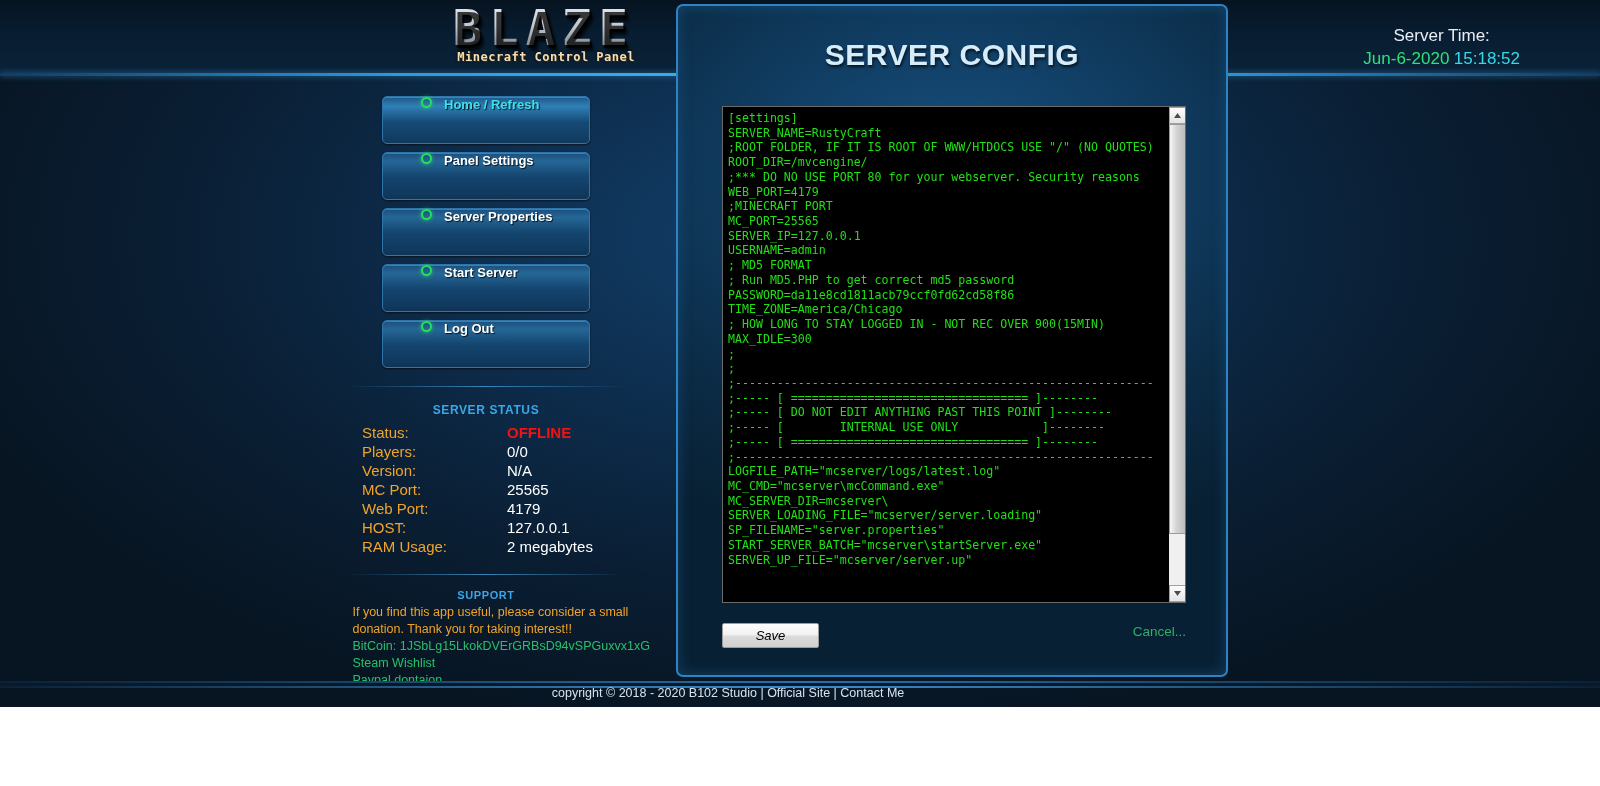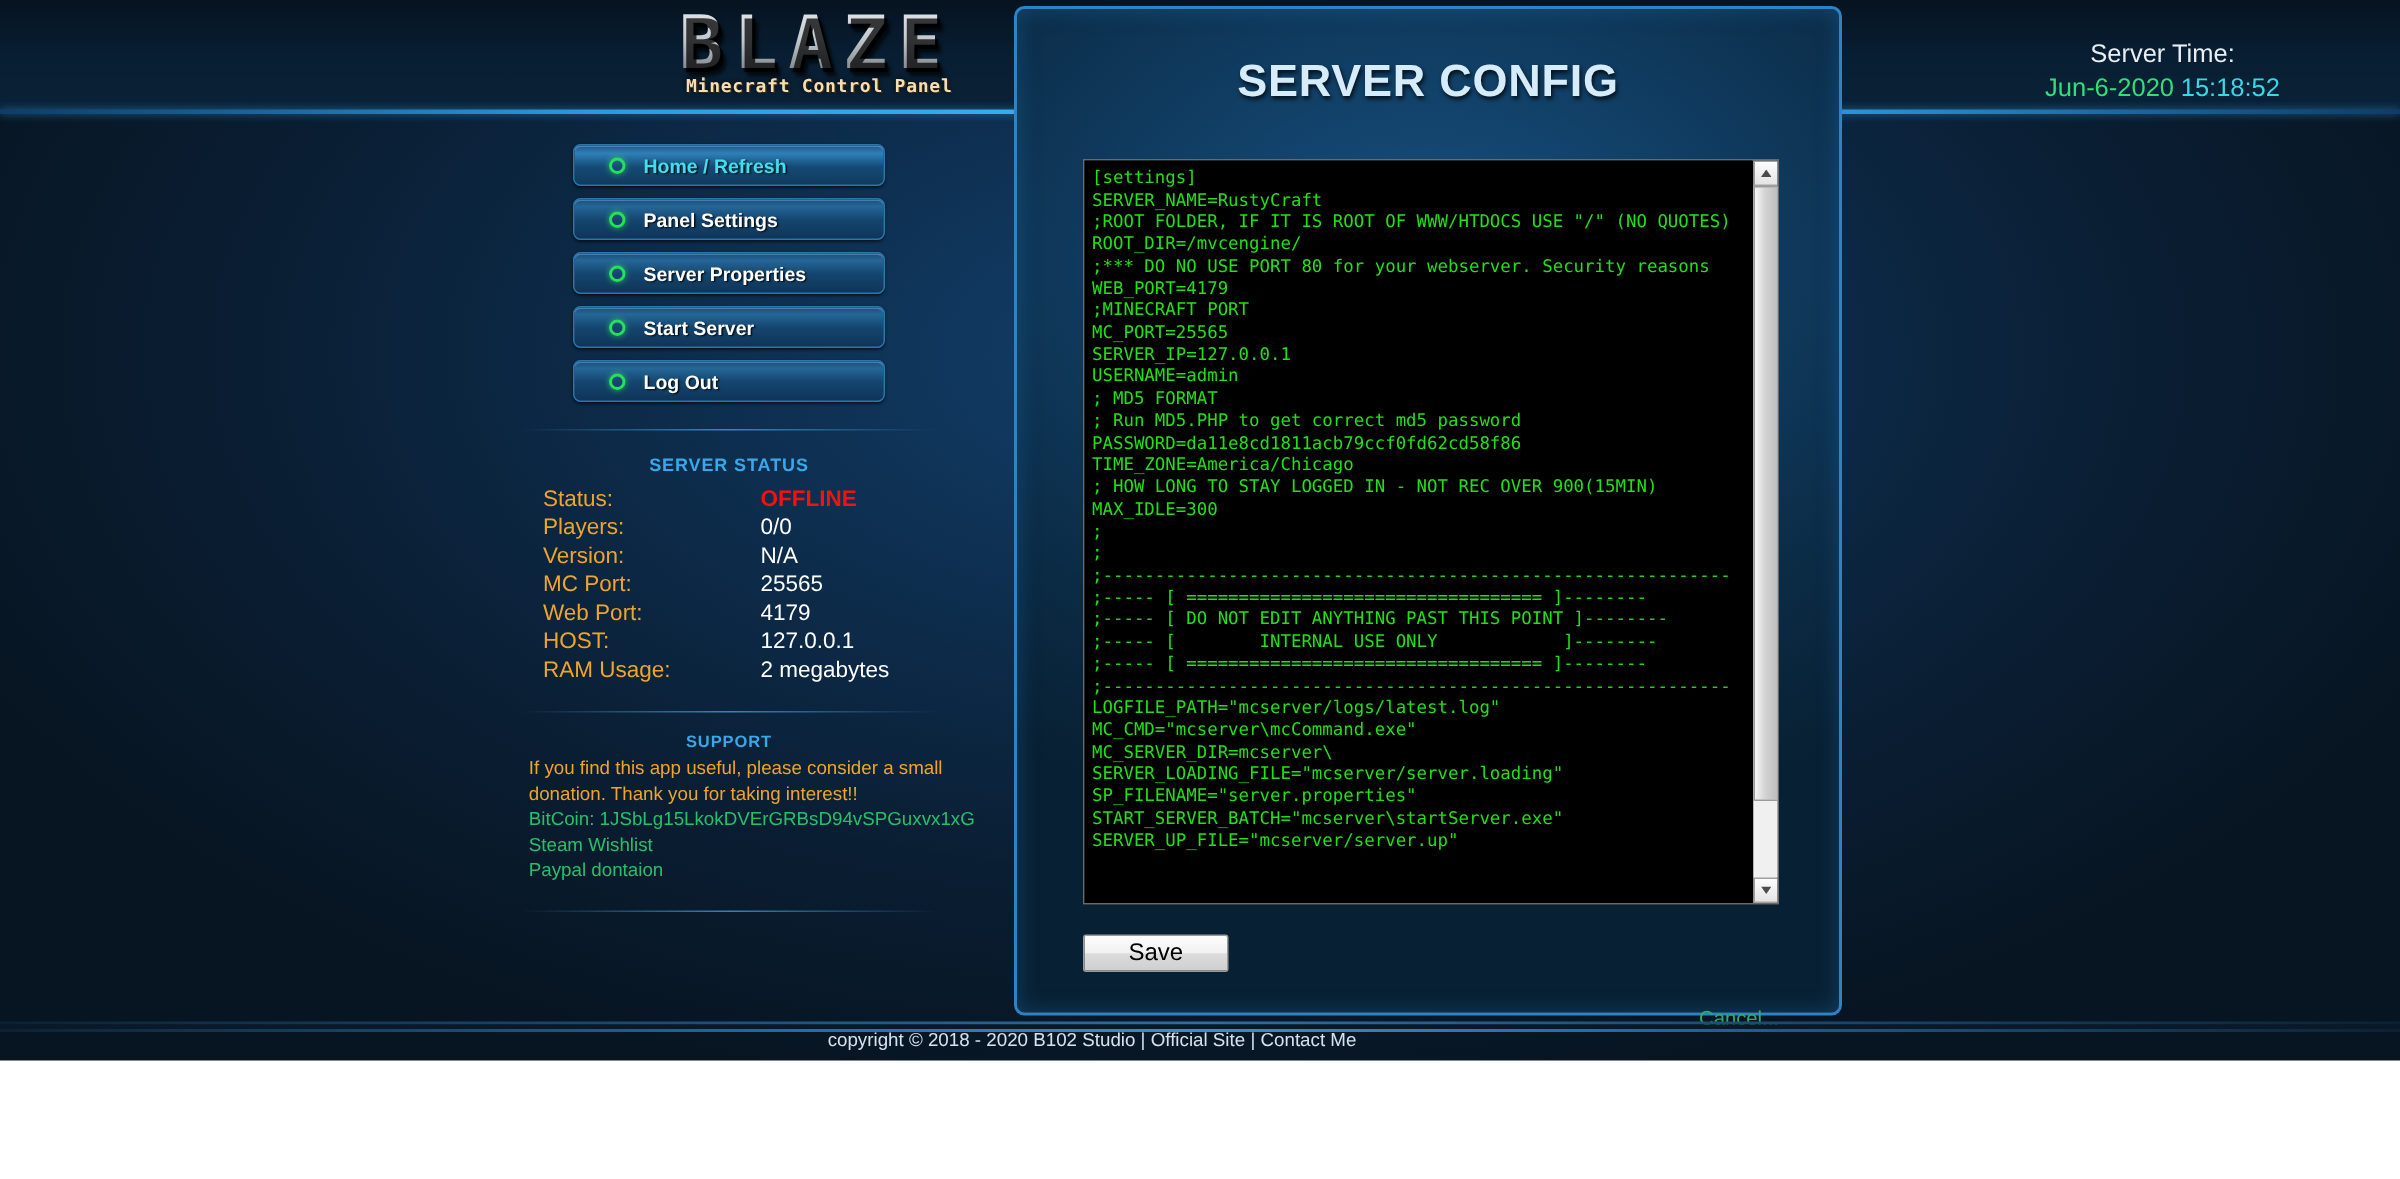--- a/index.html
+++ b/index.html
@@ -82,29 +82,30 @@
   
   .sidebar {
     position: absolute;
     left: 340px; top: 96px;
     width: 292px;
   }
   .menu { list-style: none; margin: 0; padding: 0; }
   .menu-item {
     position: relative;
     display: flex;
-    align-items: center;
+    align-items: flex-start;
     width: 208px;
-    height: 28px;
+    height: 48px;
     margin: 0 auto 8px auto;
     border-radius: 5px;
     background: linear-gradient(180deg, #1b4e7c 0%, #256797 18%, #14456f 52%, #0f3558 100%);
     border: 1px solid #2c76ab;
     box-shadow: inset 0 1px 0 rgba(150,210,255,0.35), 0 1px 2px rgba(0,0,0,0.55);
     cursor: pointer;
+    padding-left: 15px;
   }
   .menu-item .bullet {
     display: inline-block;
     width: 11px; height: 11px;
     border: 2px solid #27e05a;
     border-radius: 50%;
     margin-left: 23px;
     margin-right: 12px;
     box-shadow: 0 0 4px rgba(40,225,90,0.75);
   }
@@ -252,35 +253,35 @@
     border: 1px solid #9a9a9a;
     cursor: pointer;
   }
 
   
   .save-btn {
     position: absolute;
     left: 44px; top: 617px;
     width: 97px; height: 25px;
     font-family: "Liberation Sans", sans-serif;
-    font-size: 16px;
+    font-size: 13px;
     color: #000;
     background: linear-gradient(180deg,#fdfdfd 0%, #f1f1f1 48%, #dcdcdc 52%, #cfcfcf 100%);
     border: 1px solid #9b9b9b;
     border-radius: 2px;
     cursor: pointer;
+    font-style: italic;
   }
   .cancel-link {
     position: absolute;
     right: 40px; top: 618px;
     font-size: 13.5px;
     color: #2fae6a;
     text-decoration: none;
     cursor: pointer;
-    margin-top: 47px;
   }
 
   
   .footer-rules {
     position: absolute;
     left: 0; top: 681px;
     width: 1600px;
   }
   .fr1 { height: 2px; background: linear-gradient(90deg,#0b2135 0%, #2b6fa5 50%, #0b2135 100%); }
   .fr-gap { height: 3px; background: #09192a; }

